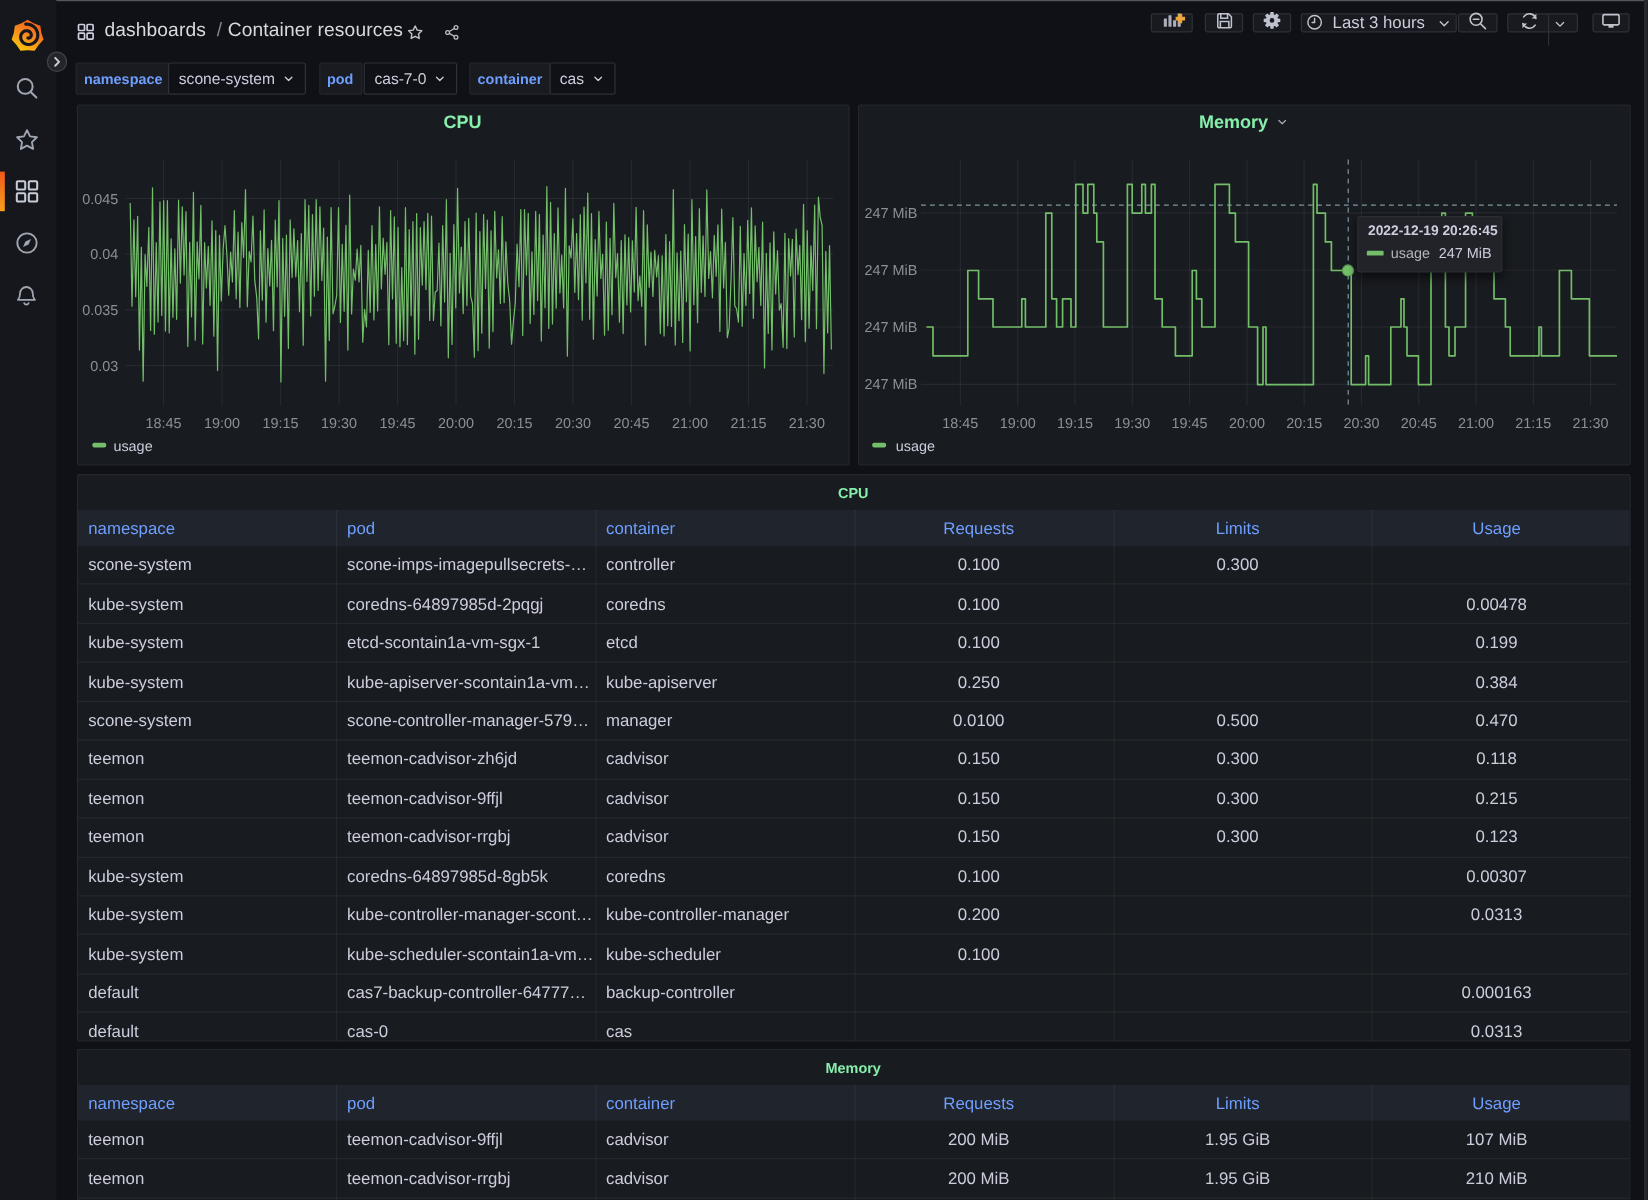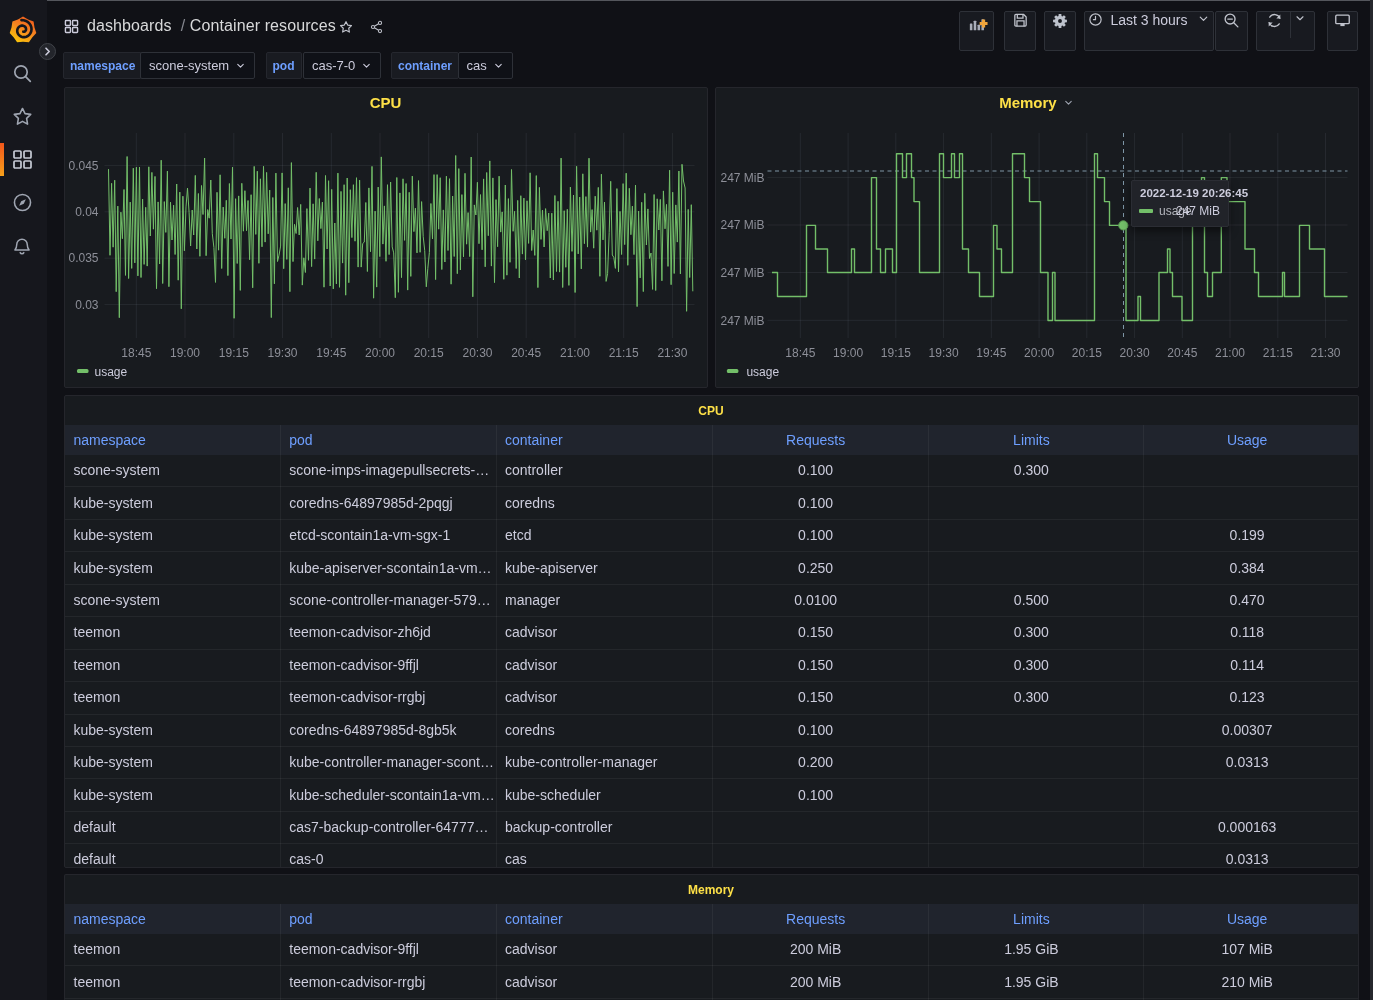--- a/index.html
+++ b/index.html
@@ -4,45 +4,45 @@
 <style>
   * { margin:0; padding:0; box-sizing:border-box; }
   html,body { width:1373px; height:1000px; overflow:hidden; background:#101116;
     font-family:"Liberation Sans", sans-serif; }
   .abs { position:absolute; }
   
   #sidebar { position:absolute; left:0; top:0; width:47px; height:1000px; background:#16171d; }
   .sideicon { position:absolute; left:12px; color:#a0a6b3; }
   
   #navtitle { position:absolute; left:87px; top:17px; font-size:16px; font-weight:500; color:#d8d9da; letter-spacing:0.1px;}
-  .tbtn { position:absolute; top:11px; height:40px; background:#181a20; border:1px solid #2e3138;
-          border-radius:2px; display:flex; align-items:flex-start; justify-content:center; }
+  .tbtn { position:absolute; top:11px; height:16px; background:#181a20; border:1px solid #2e3138;
+          border-radius:2px; display:flex; align-items:flex-end; justify-content:center; }
   
   .vlabel { position:absolute; top:52px; height:27px; background:#191b21; border:1px solid #25272e; border-radius:2px;
             color:#6e9fff; font-size:12px; font-weight:600; display:inline-flex; align-items:center; padding:0 6px;
             white-space:nowrap; }
   .vvalue { position:absolute; top:52px; height:27px; background:#0f1117; border:1px solid #2e3138; border-radius:2px;
             color:#ccccdc; font-size:13px; font-weight:500; display:inline-flex; align-items:center; padding:0 8px;
             white-space:nowrap; }
   .vvalue .chev { margin-left:6px; }
   
   .panel { position:absolute; background:#181b1f; border:1px solid #25262c; border-radius:2px; overflow:hidden; }
   .ptitle { position:absolute; left:0; top:0; width:100%; height:29px; text-align:center; line-height:30px;
-            font-size:15px; font-weight:600; color:#fde047; }
+            font-size:15px; font-weight:600; color:#86efac; }
   .ptitle-sm { font-size:12px; font-weight:600; }
   
   .thead { position:absolute; left:0; width:100%; height:30px; background:#20242d; display:flex; }
   .trow  { display:flex; height:32.45px; border-bottom:1px solid rgba(255,255,255,0.055); align-items:center; }
   .tc { width:215.75px; padding-left:9px; font-size:14px; font-weight:500; color:#ccccdc; white-space:nowrap; overflow:hidden; text-overflow:ellipsis;
         flex:none; line-height:31px; }
   .tr { text-align:center; padding-left:0; padding-right:8px; }
   .thead .tc { color:#6e9fff; font-weight:500; line-height:30px; }
   .colsep { position:absolute; width:1px; background:rgba(255,255,255,0.05); }
   
-  #tooltip { position:absolute; left:1131px; top:180px; width:98px; height:47px; background:#212329;
+  #tooltip { position:absolute; left:1131px; top:180px; width:121px; height:47px; background:#212329;
              border:1px solid #2b2d34; border-radius:2px; box-shadow:0 4px 8px rgba(0,0,0,0.5); z-index:5; }
 </style>
 </head>
 <body>
 
 <div class="abs" style="left:0;top:0;width:1373px;height:1px;background:#54565c;"></div>
 
 <div id="sidebar"></div>
 
 <svg class="abs" style="left:9px;top:16px;" width="28" height="28" viewBox="0 0 28 28">
@@ -300,20 +300,21 @@
         <div class="tc tr">0.100</div>
         <div class="tc tr">0.300</div>
         <div class="tc tr"></div>
       </div>
 <div class="trow">
         <div class="tc">kube-system</div>
         <div class="tc">coredns-64897985d-2pqgj</div>
         <div class="tc">coredns</div>
         <div class="tc tr">0.100</div>
         <div class="tc tr"></div>
+        <div class="tc tr">0.00478</div>
       </div>
 <div class="trow">
         <div class="tc">kube-system</div>
         <div class="tc">etcd-scontain1a-vm-sgx-1</div>
         <div class="tc">etcd</div>
         <div class="tc tr">0.100</div>
         <div class="tc tr"></div>
         <div class="tc tr">0.199</div>
       </div>
 <div class="trow">
@@ -339,21 +340,21 @@
         <div class="tc tr">0.150</div>
         <div class="tc tr">0.300</div>
         <div class="tc tr">0.118</div>
       </div>
 <div class="trow">
         <div class="tc">teemon</div>
         <div class="tc">teemon-cadvisor-9ffjl</div>
         <div class="tc">cadvisor</div>
         <div class="tc tr">0.150</div>
         <div class="tc tr">0.300</div>
-        <div class="tc tr">0.114</div>
+        <div class="tc tr">0.215</div>
       </div>
 <div class="trow">
         <div class="tc">teemon</div>
         <div class="tc">teemon-cadvisor-rrgbj</div>
         <div class="tc">cadvisor</div>
         <div class="tc tr">0.150</div>
         <div class="tc tr">0.300</div>
         <div class="tc tr">0.123</div>
       </div>
 <div class="trow">

